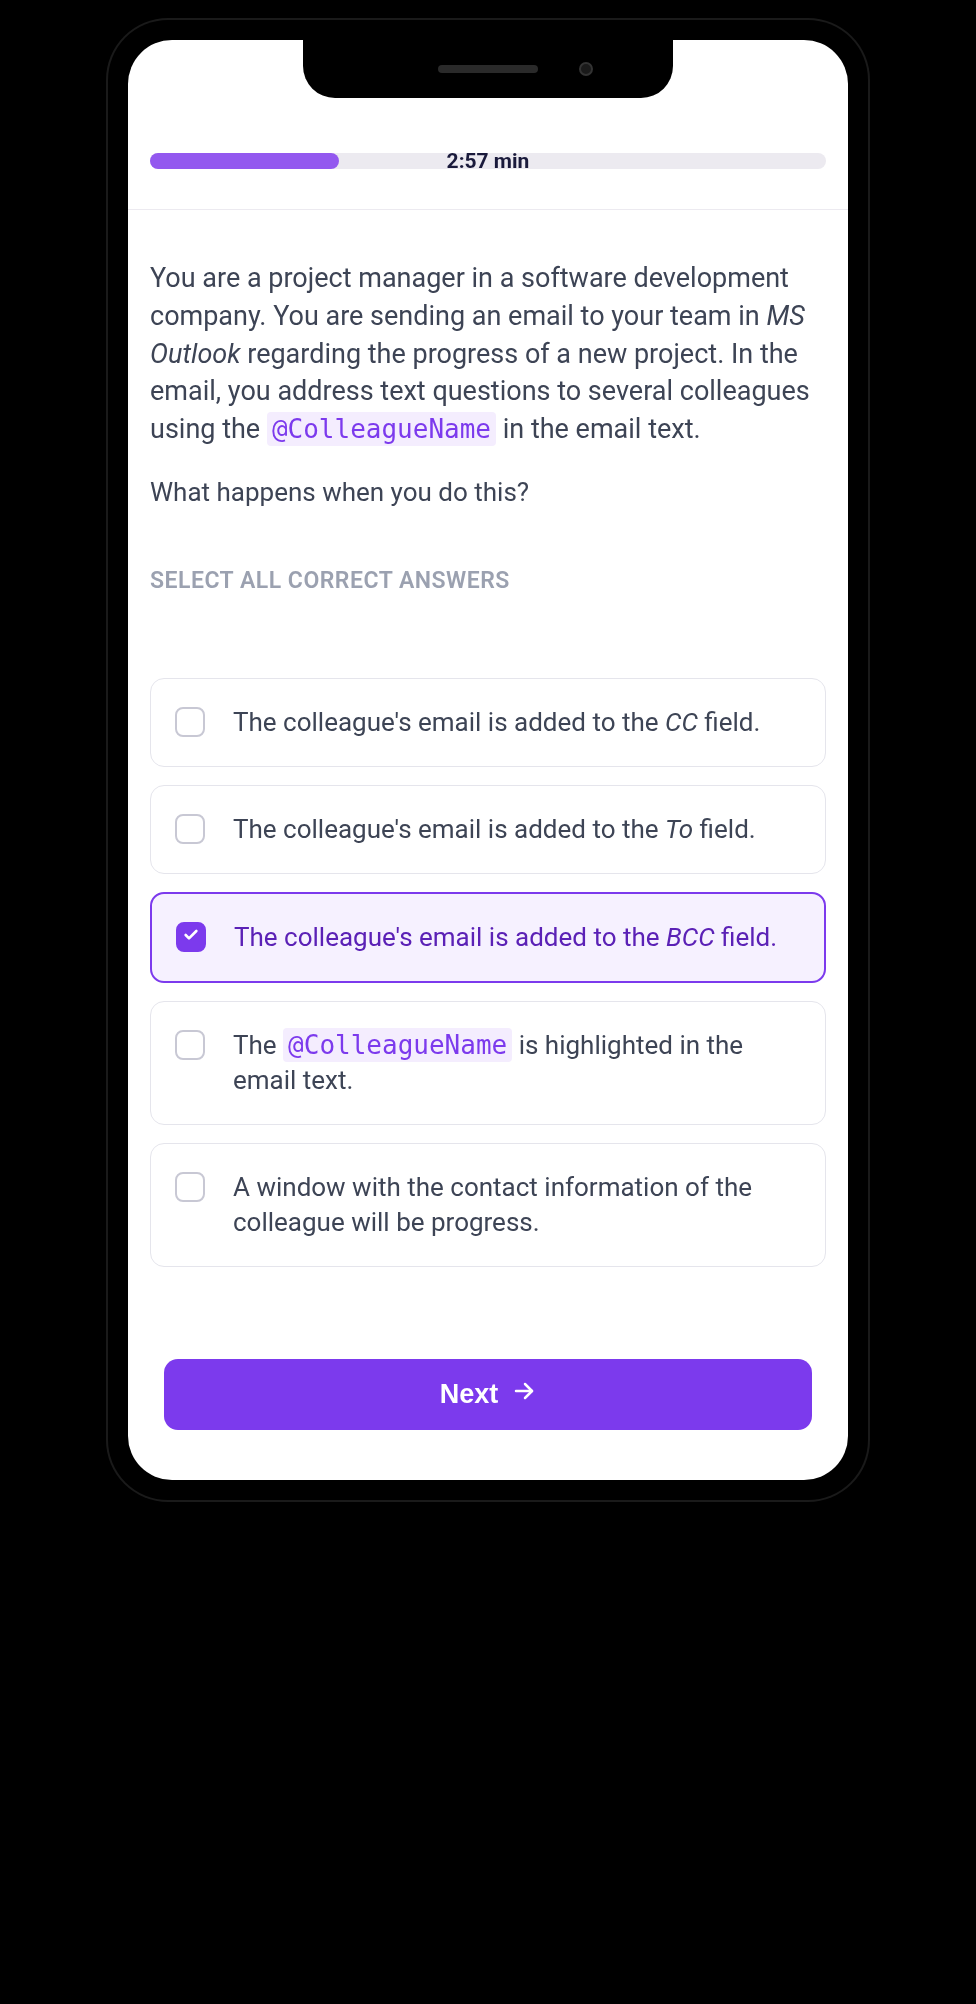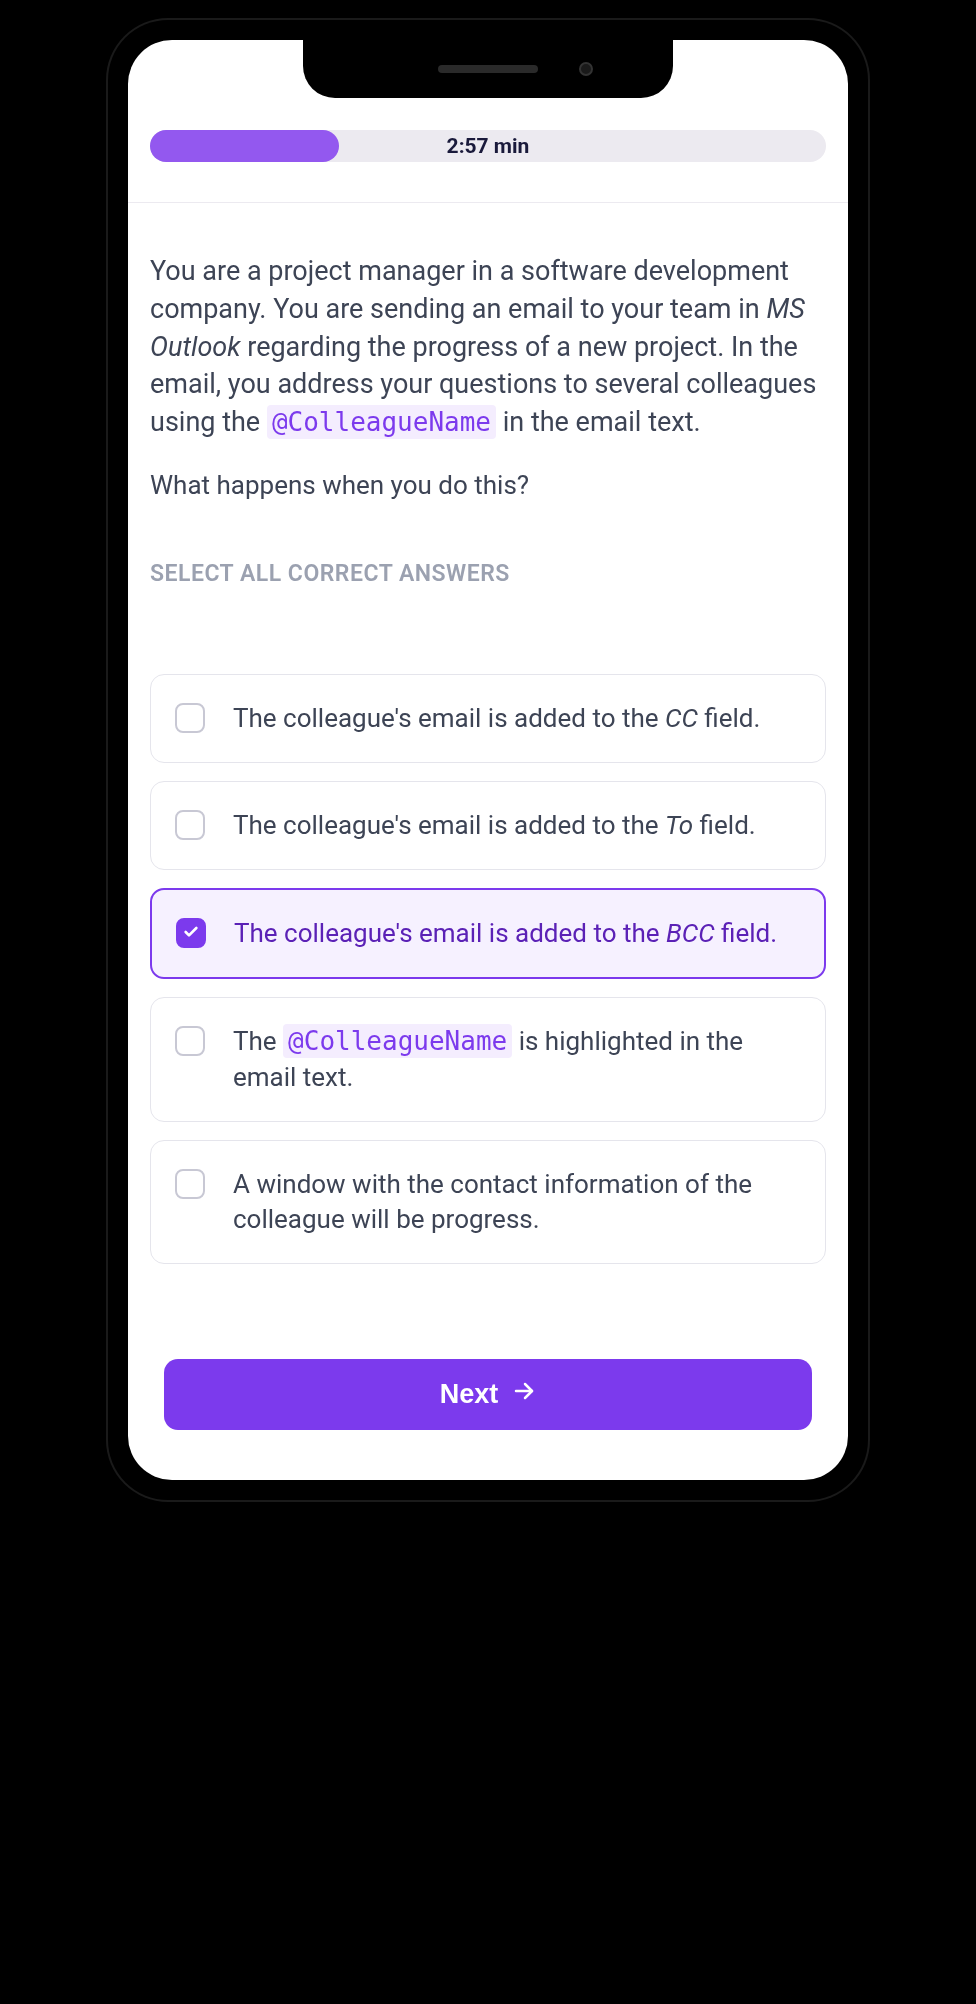--- a/index.html
+++ b/index.html
@@ -60,26 +60,27 @@
   }
   .screen {
     padding: 90px 22px 30px 22px;
     display: flex;
     flex-direction: column;
     min-height: 1440px;
   }
   .progress-container {
     background: #eceaf0;
     border-radius: 20px;
-    height: 32px;
+    height: 16px;
     position: relative;
     display: flex;
     align-items: center;
     justify-content: center;
     margin-bottom: 40px;
+    margin-top: 23px;
   }
   .progress-fill {
     position: absolute;
     left: 0;
     top: 0;
     bottom: 0;
     width: 28%;
     background: #9358ef;
     border-radius: 20px;
   }
@@ -211,21 +212,21 @@
     <div class="screen">
 
       <div class="progress-container">
         <div class="progress-fill"></div>
         <div class="progress-text">2:57 min</div>
       </div>
 
       <div class="divider-line"></div>
 
       <p class="question-text">
-        <span>You are a project manager in a software development company. You are sending an email to your team in </span><span class="italic">MS Outlook</span><span> regarding the progress of a new project. In the email, you address your questions to several colleagues using the </span><span class="mention">@ColleagueName</span><span> in the email text.</span>
+        <span>You are a project manager in a software development company. You are sending an email to your team in </span><span class="italic">MS Outlook</span><span> regarding the progress of a new project. In the email, you address text questions to several colleagues using the </span><span class="mention">@ColleagueName</span><span> in the email text.</span>
       </p>
 
       <p class="question-followup">What happens when you do this?</p>
 
       <div class="instruction">SELECT ALL CORRECT ANSWERS</div>
 
       <div class="options" id="options-list">
           <div class="option">
             <div class="checkbox"></div>
             <div class="option-text"><span>The colleague's email is added to the </span><span class="italic">CC</span><span> field.</span></div>

